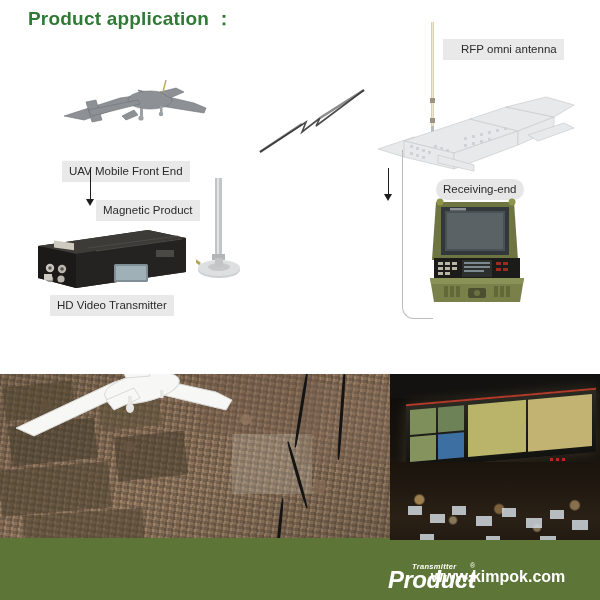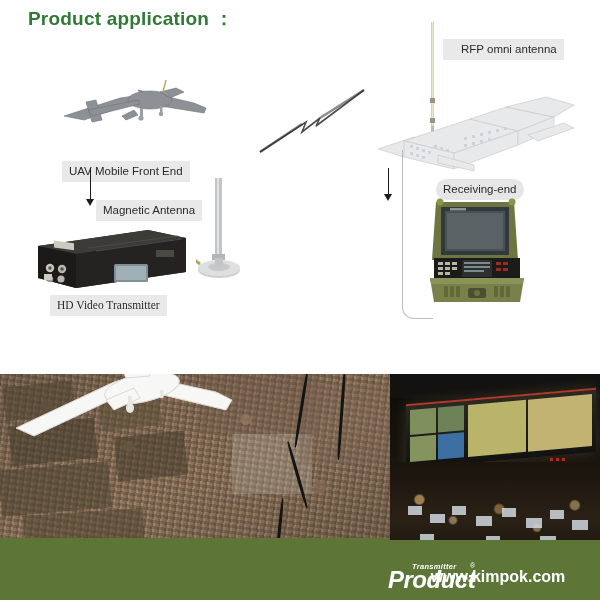--- a/index.html
+++ b/index.html
@@ -124,21 +124,21 @@
       <circle cx="99" cy="52" r="2.2"></circle>
     </g>
     <path d="M104,18 L101,30" stroke="#b8aa5c" stroke-width="1.4" fill="none"></path>
   </svg>
 
   <div class="lbl" style="left:62px;top:141px;margin-top:20px;">UAV Mobile Front End</div>
 
   <div class="vline" style="left:90px;top:168px;height:32px;"></div>
   <div class="arrowhead" style="left:86px;top:199px;"></div>
 
-  <div class="lbl" style="left:96px;top:200px;">Magnetic Antenna</div>
+  <div class="lbl" style="left:96px;top:200px;">Magnetic Product</div>
 
   <svg class="transmitter" style="left:36px;top:228px;" width="152" height="62" viewBox="0 0 152 62">
     <polygon points="2,18 112,2 150,10 150,44 40,60 2,50" fill="#2b2a28"></polygon>
     <polygon points="2,18 112,2 150,10 40,26" fill="#3c3b38"></polygon>
     <polygon points="40,26 150,10 150,44 40,60" fill="#242321"></polygon>
     <polygon points="2,18 40,26 40,60 2,50" fill="#1b1a19"></polygon>
     <g stroke="#4b4a46" stroke-width="1" fill="none">
       <line x1="52" y1="20" x2="142" y2="8"></line>
       <line x1="60" y1="23" x2="146" y2="11"></line>
     </g>
@@ -161,21 +161,21 @@
     <rect x="19" y="0" width="7" height="78" fill="#c2c4c5"></rect>
     <rect x="21" y="0" width="2" height="78" fill="#e2e3e4"></rect>
     <rect x="16" y="76" width="13" height="6" fill="#b3b5b6"></rect>
     <ellipse cx="23" cy="92" rx="21" ry="8" fill="#cdcfd0"></ellipse>
     <ellipse cx="23" cy="90" rx="21" ry="8" fill="#dedfe0"></ellipse>
     <ellipse cx="23" cy="89" rx="11" ry="4" fill="#c6c8c9"></ellipse>
     <rect x="19" y="80" width="8" height="9" fill="#c2c4c5"></rect>
     <path d="M4,86 L-12,74" stroke="#b5a45e" stroke-width="3" fill="none"></path>
   </svg>
 
-  <div class="lbl" style="left:50px;top:295px;font-family:Liberation Serif, serif;">HD Video Transmitter</div>
+  <div class="lbl" style="left:50px;top:295px;">HD Video Transmitter</div>
 
   <svg class="bolt" style="left:258px;top:88px;" width="110" height="68" viewBox="0 0 110 68">
     <path d="M2,64 L48,34 L44,44 L62,30 L58,38 L106,2" stroke="#4c4c4c" stroke-width="1.6" fill="none" stroke-linejoin="miter"></path>
     <path d="M2,64 L44,36" stroke="#2f2f2f" stroke-width="2.6" fill="none" opacity=".55"></path>
     <path d="M62,30 L106,2" stroke="#2f2f2f" stroke-width="2.6" fill="none" opacity=".55"></path>
   </svg>
 
   <svg class="antenna" style="left:424px;top:22px;" width="18" height="142" viewBox="0 0 18 142">
     <rect x="7" y="0" width="3" height="104" fill="#d9cfae"></rect>
     <rect x="8" y="0" width="1.2" height="104" fill="#efe7cd"></rect>

